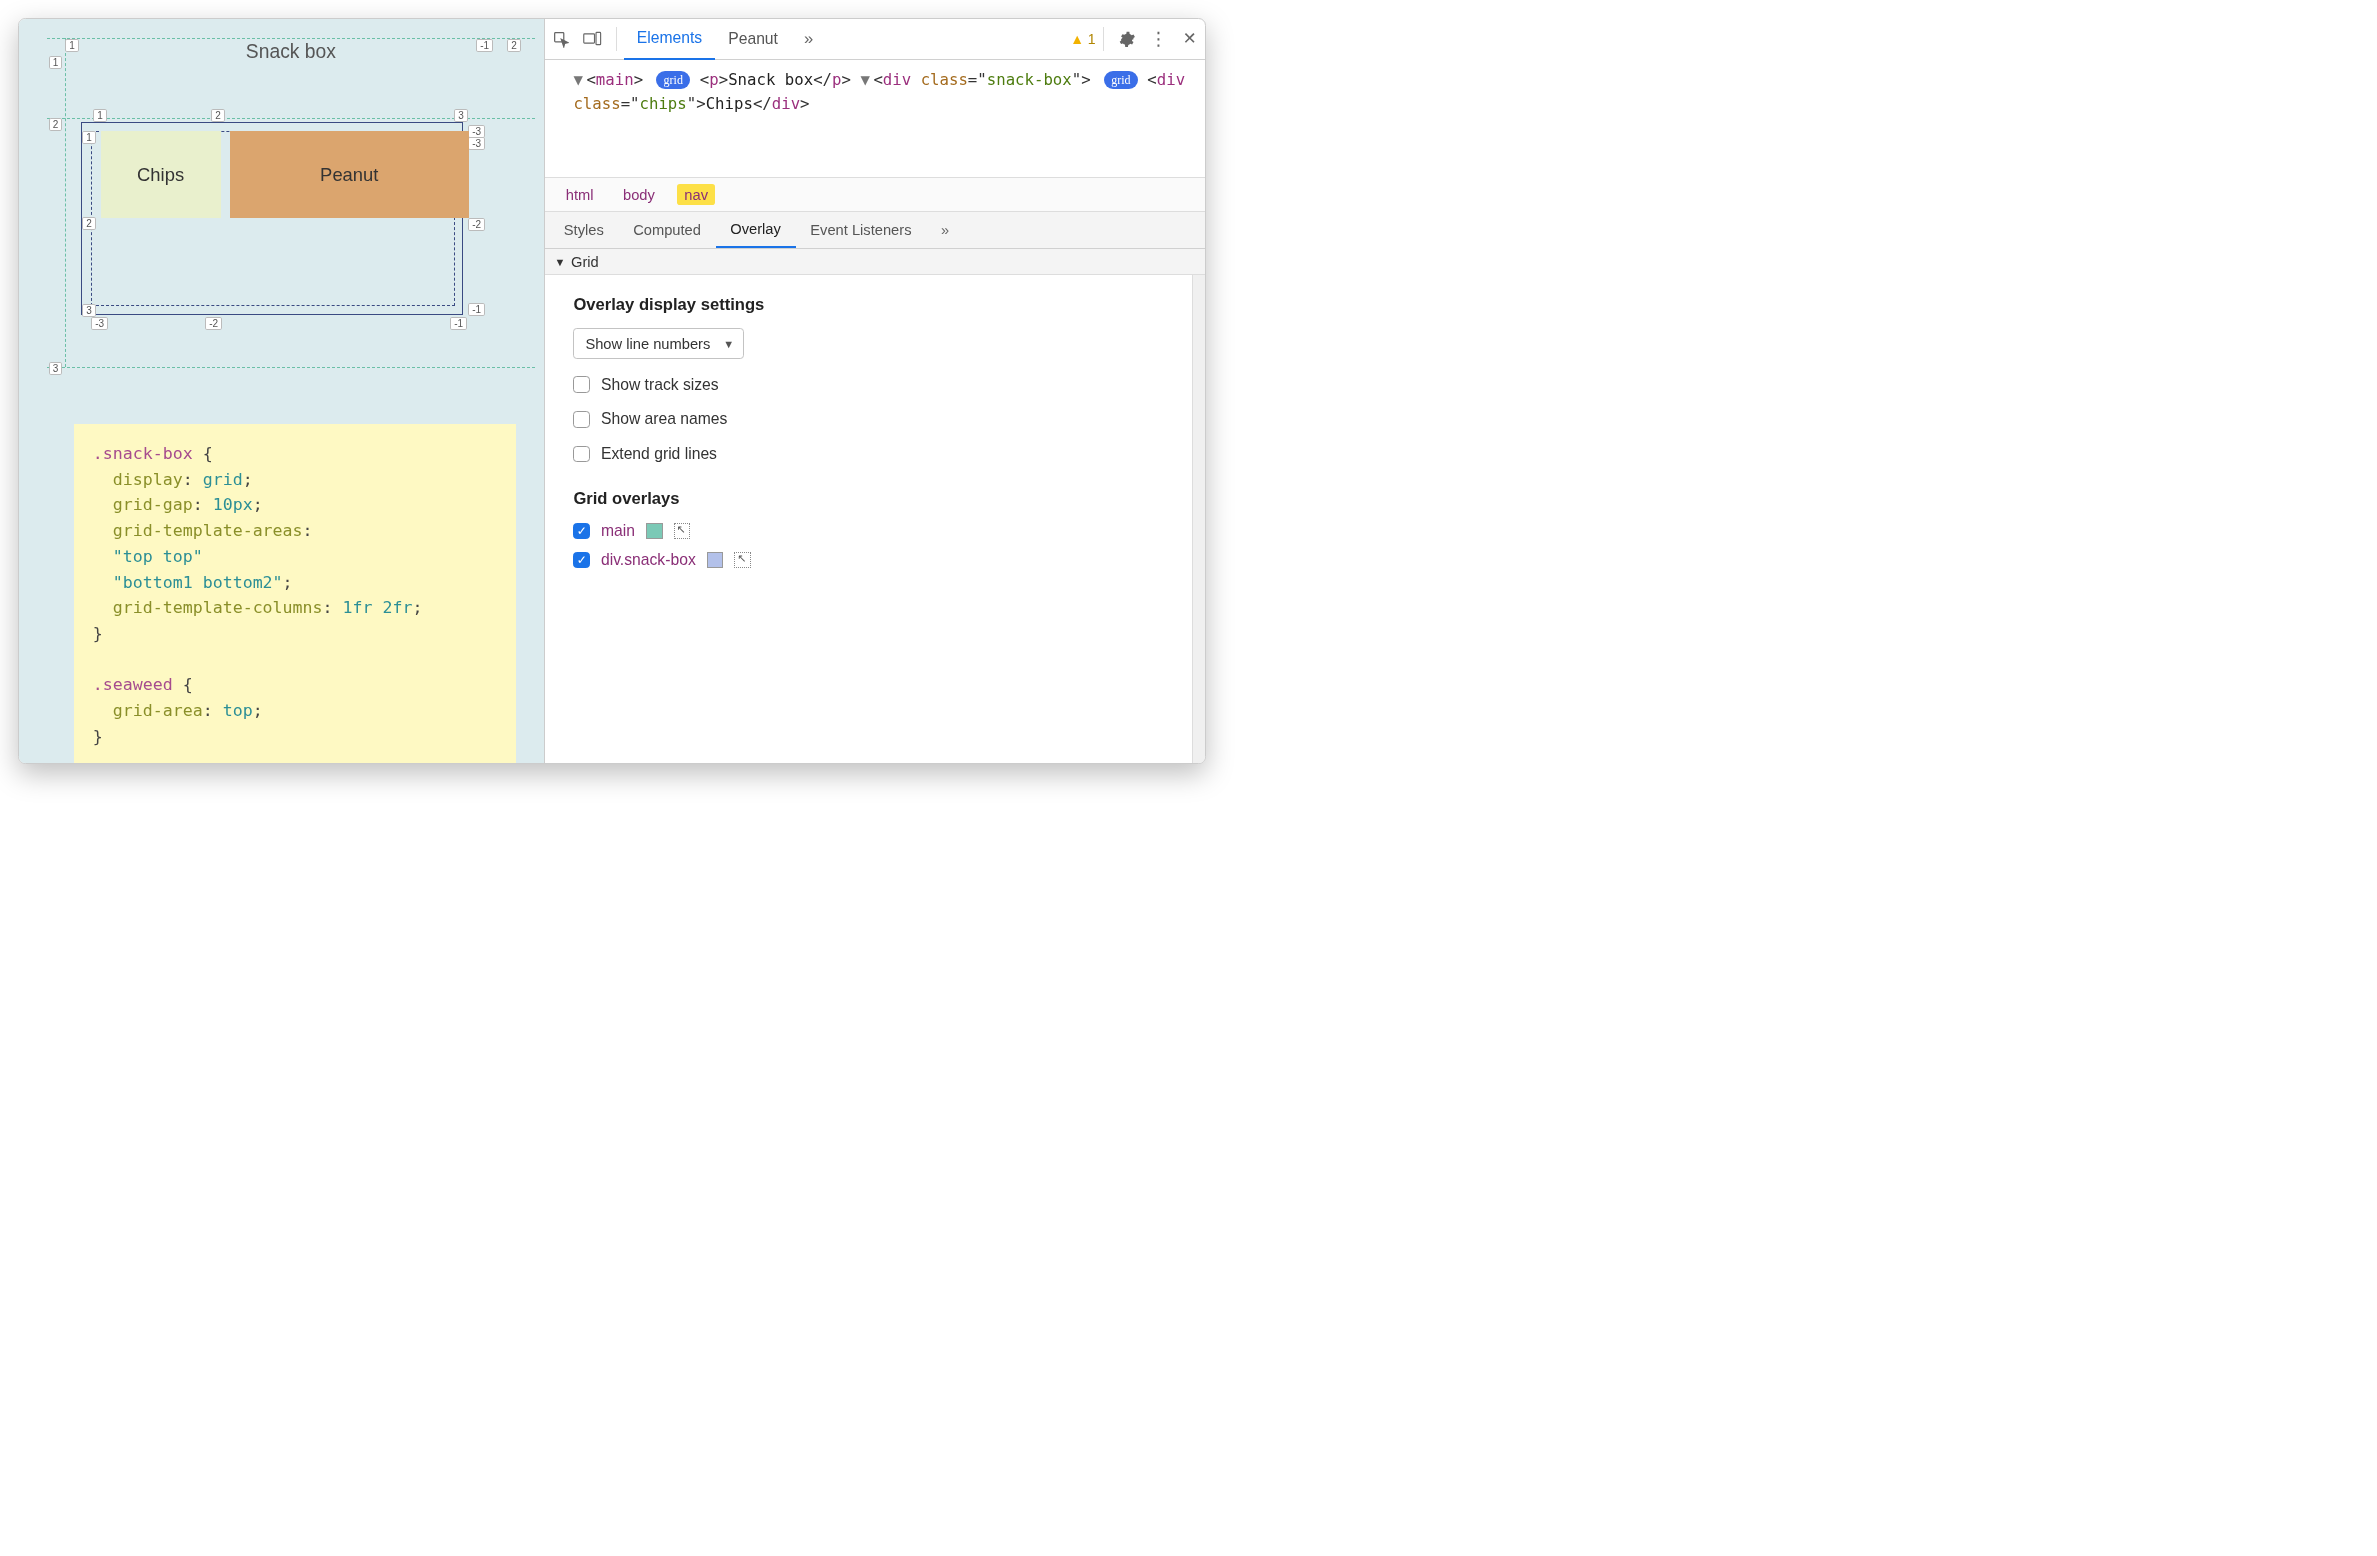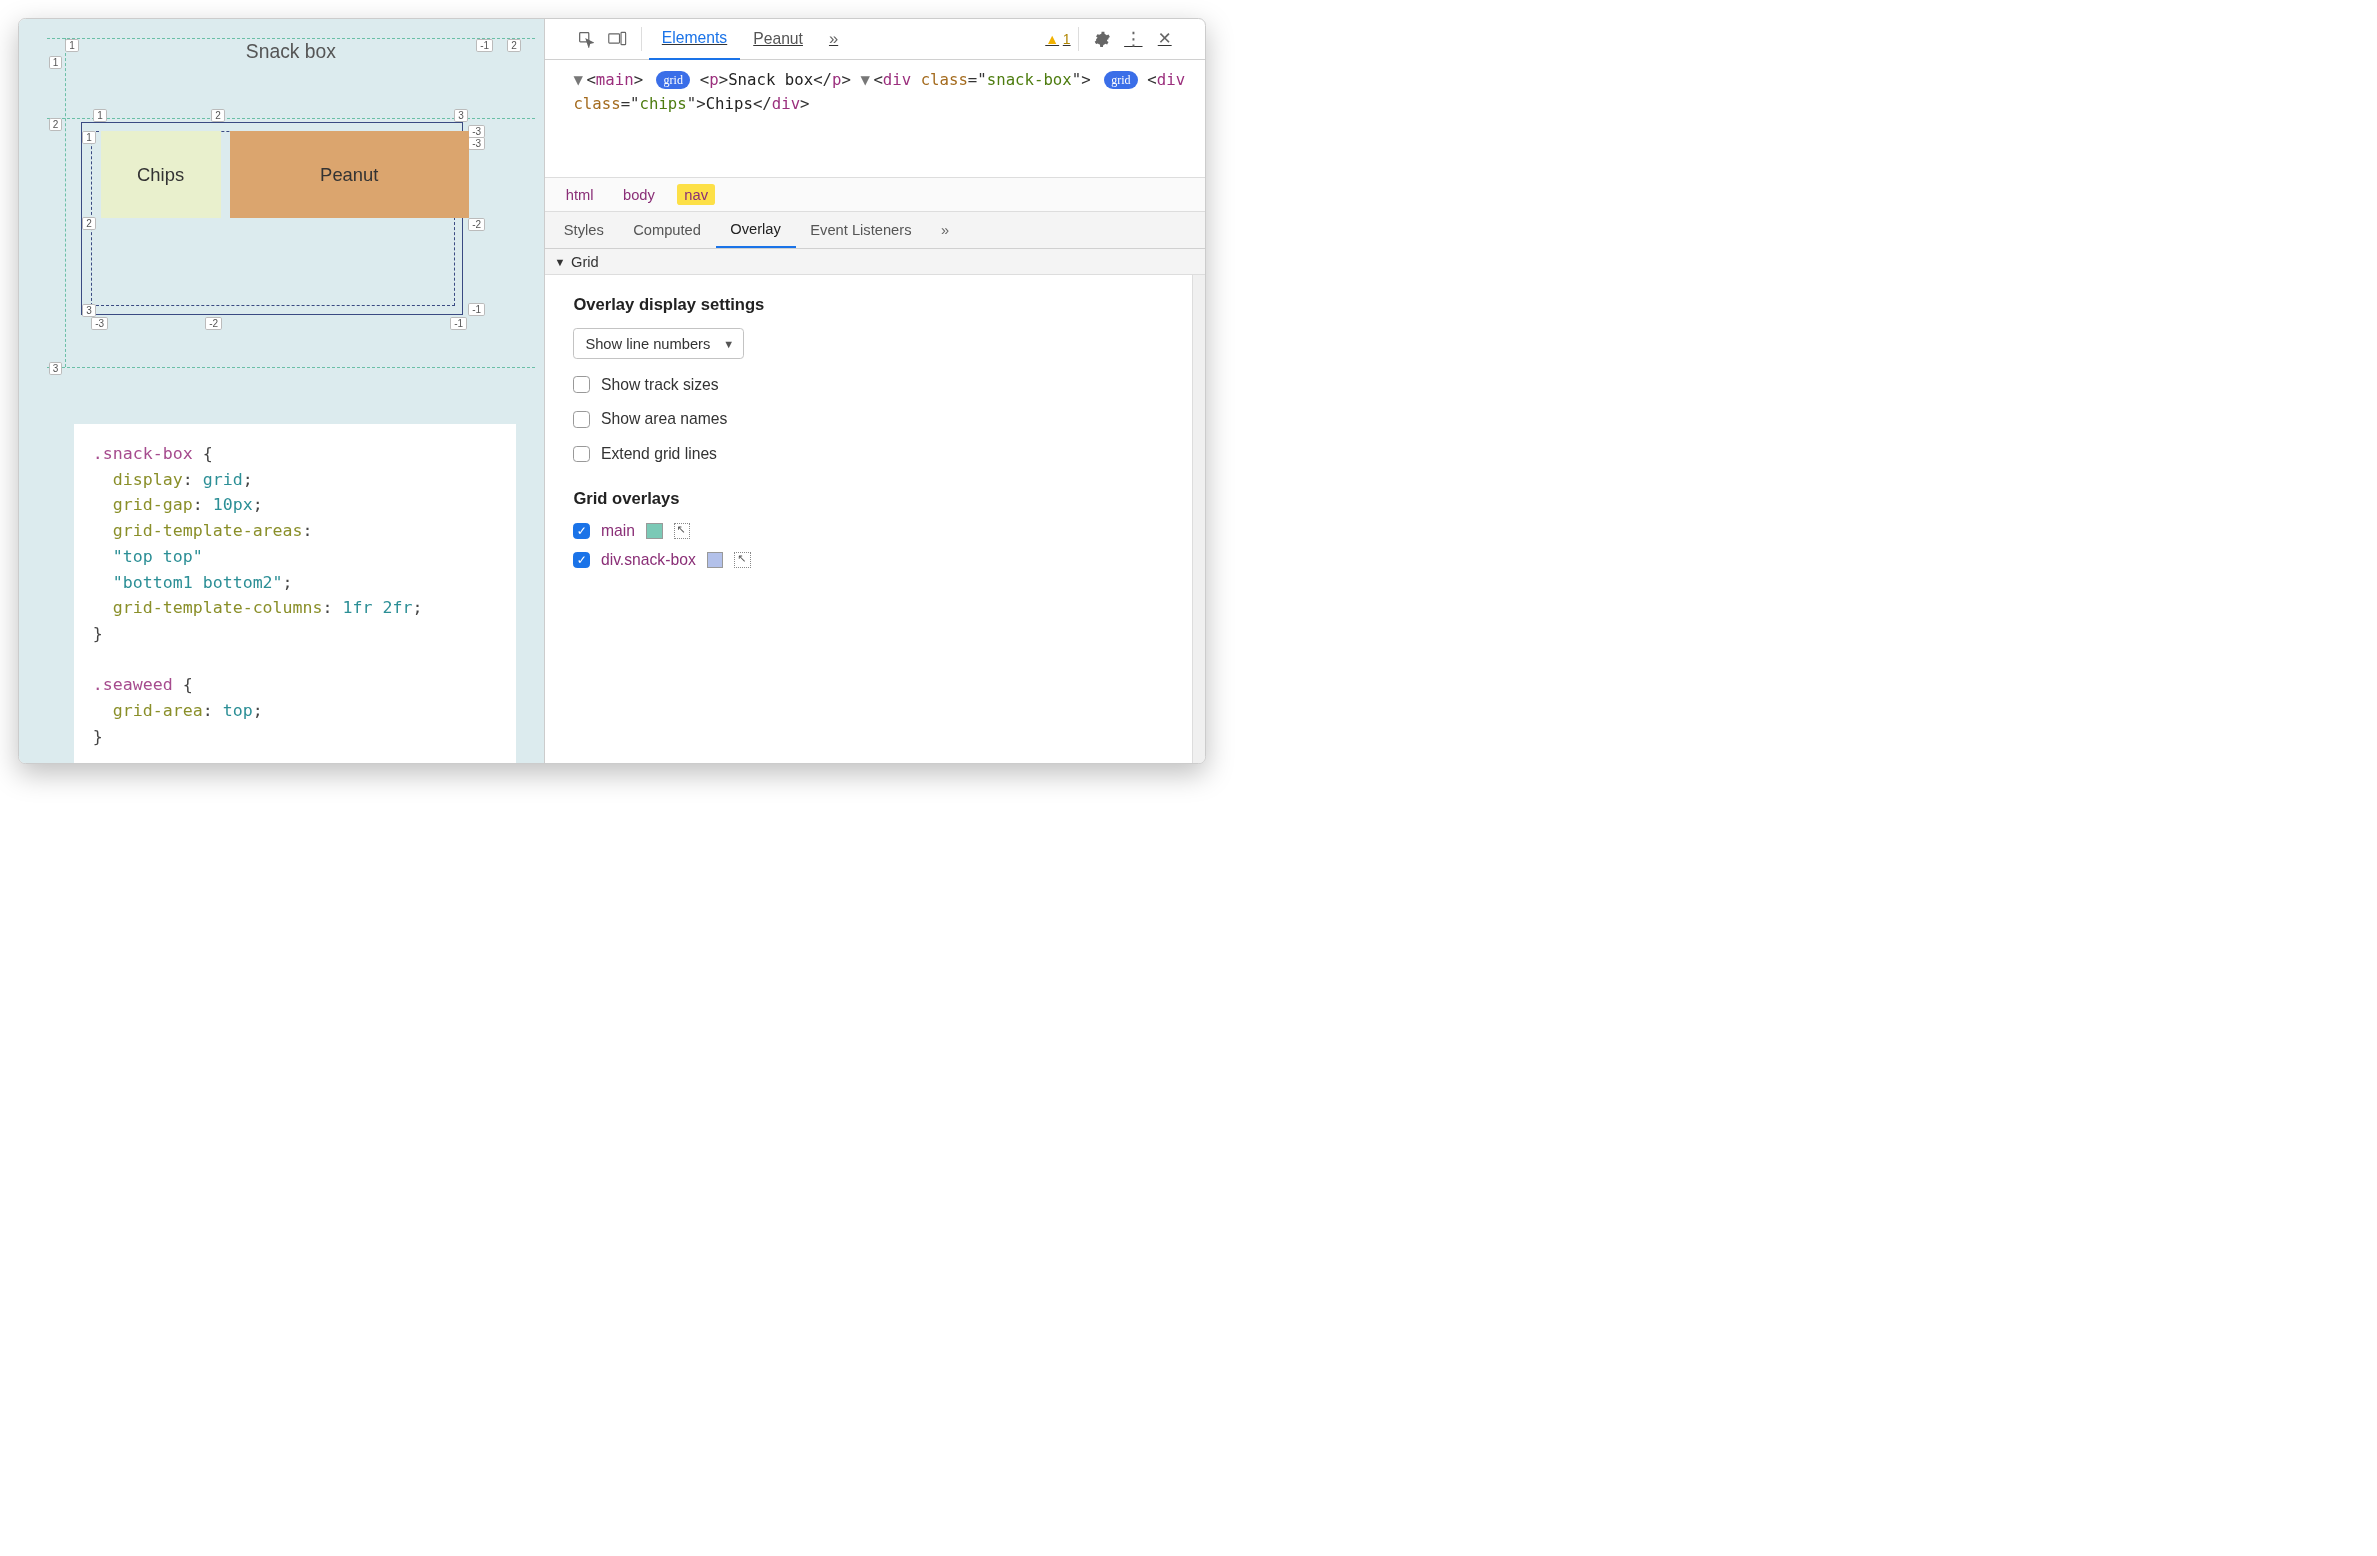--- a/index.html
+++ b/index.html
@@ -35,21 +35,21 @@
   .seaweed { grid-column:1 / span 2; background:#65d59a; }
   .chips   { background:#e9f0cd; }
   .peanut  { background:#dba56e; }
   .grid-border { position:absolute; border:0.9px solid #3a4a82; }
   .ln { position:absolute; background:#fff; color:#555; font-size:10px; padding:0 2.8px; border:0.9px solid #bbb; border-radius:1.8px; }
   .dashed-h { position:absolute; border-top:0.9px dashed #6bbfa7; height:0; }
   .dashed-v { position:absolute; border-left:0.9px dashed #6bbfa7; width:0; }
   .code-block {
     margin:46px 0 0 0;
     padding:16.6px 18.4px 7.4px 18.4px;
-    background:#ffffff;
+    background:#fef9c3;
     font-family: Menlo, Monaco, monospace;
     font-size:16.6px;
     line-height:1.55;
     white-space:pre;
     color:#444;
   }
   .sel { color:#a64c8e; }
   .prop { color:#8a8f29; }
   .val { color:#2c8f96; }
   .str { color:#2c8f96; }
@@ -60,22 +60,21 @@
     flex-direction:column;
     border-left:0.9px solid #ccc;
     font-size:14px;
     color:#333;
   }
   .dt-toolbar {
     display:flex;
     align-items:center;
     border-bottom:0.9px solid #d0d0d0;
     height:41px;
-    padding:0 25px;
-    text-decoration:underline;
+    padding:0 0;
   }
   .tb-icon { width:24px; height:24px; margin:0 3.7px; display:flex; align-items:center; justify-content:center; color:#666; }
   .tb-divider { width:0.9px; height:24px; background:#ddd; margin:0 7.4px; }
   .tb-tab { padding:0 13px; height:41px; display:flex; align-items:center; color:#555; cursor:pointer; font-size:15.7px;}
   .tb-tab.active { color:#1a73e8; border-bottom:2.8px solid #1a73e8; }
   .tb-spacer { flex:1; }
   .warn { display:flex; align-items:center; gap:3.7px; color:#b08500; font-size:14px;}
   .warn-tri { color:#f2b200; font-size:14px;}
   .dom-tree {
     padding:7.4px 9.2px 5.5px 28px;

